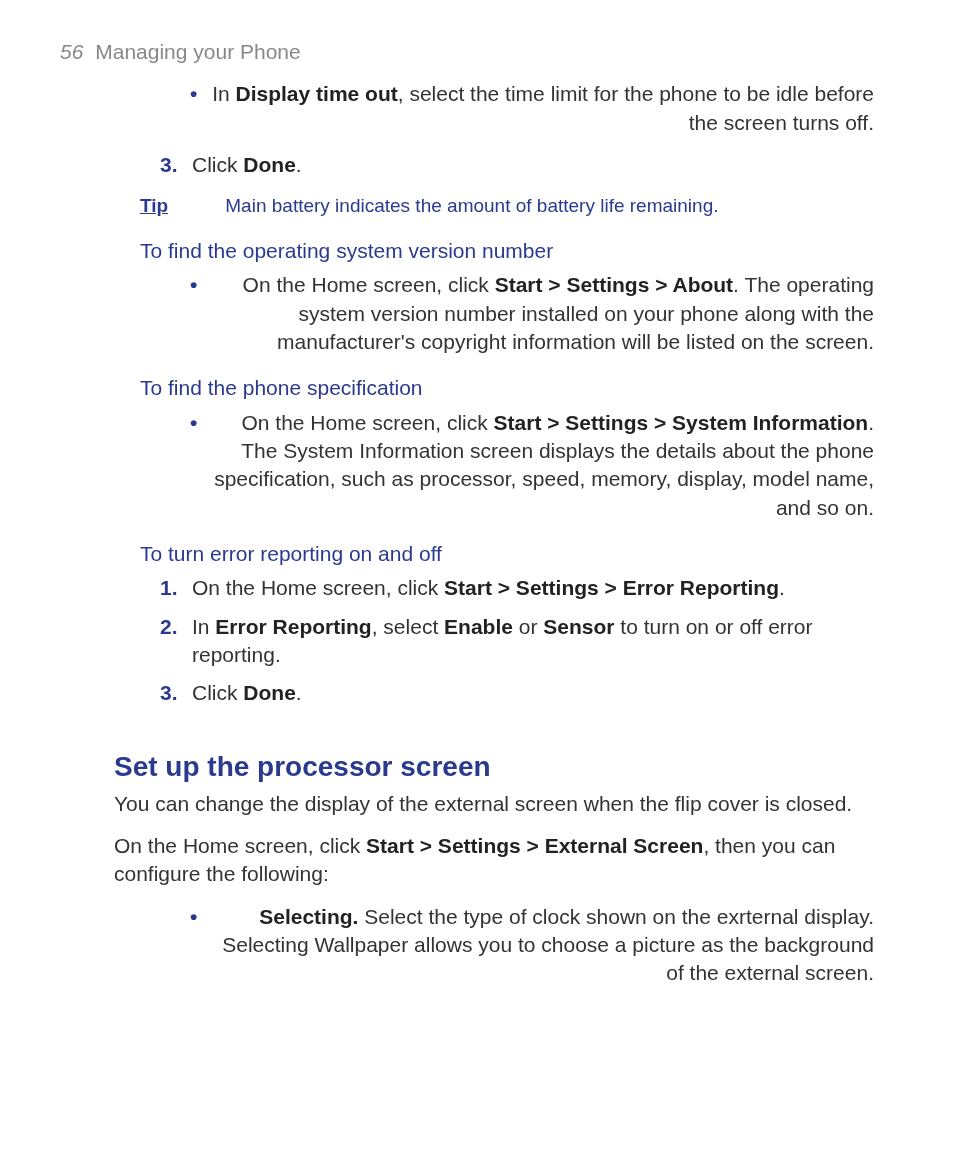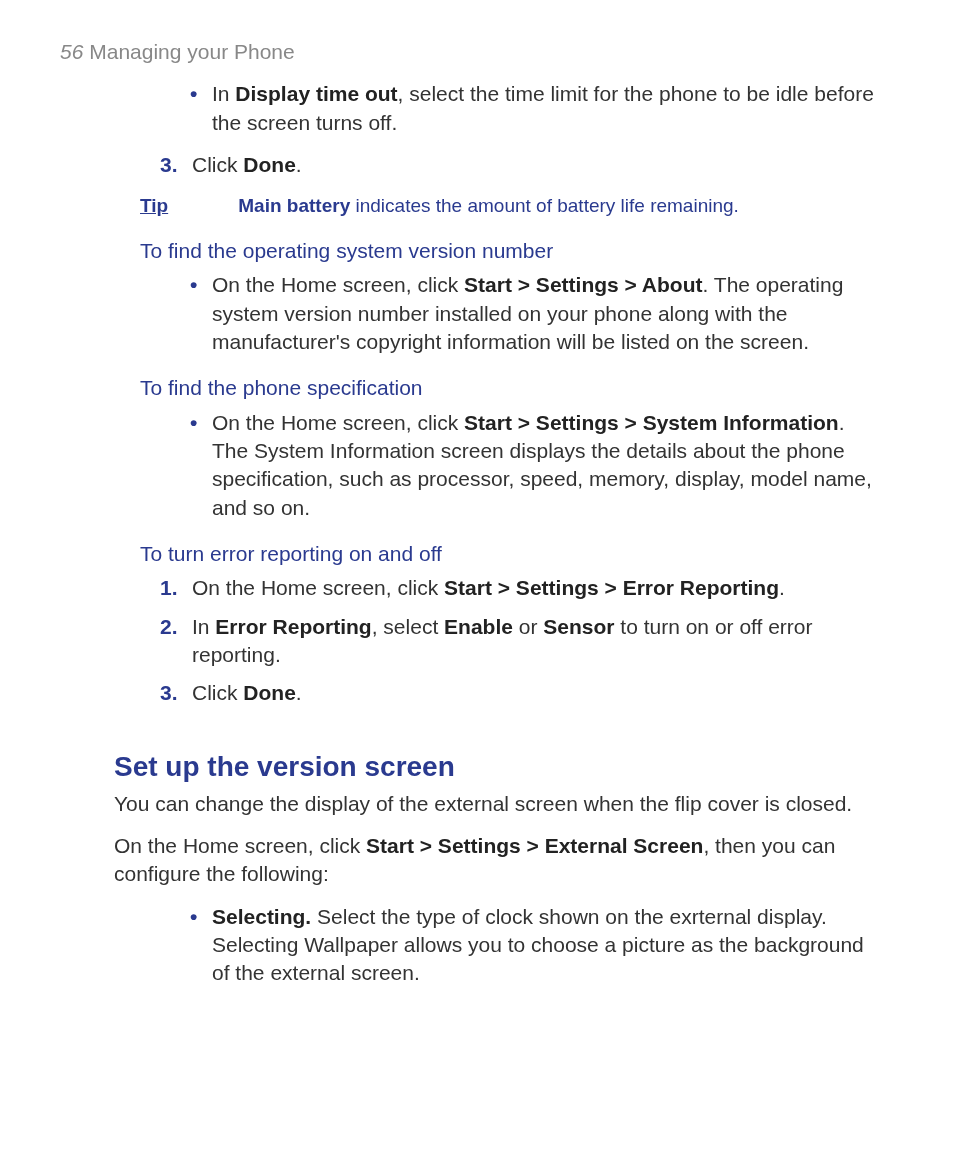--- a/index.html
+++ b/index.html
@@ -12,21 +12,21 @@
     width: 954px;
     box-sizing: border-box;
     background: #fff;
   }
   .page-header {
     color: #888;
     font-size: 21px;
     margin-bottom: 14px;
   }
   .page-number { display:inline;font-style:italic; }
-  .section-title { display:inline; }
+  .section-title { display:inline; margin-left:6px; }
   .heading-blue {
     color: #2a3a8f;
     font-weight: normal;
     font-size: 21px;
     margin-top: 18px;
     margin-bottom: 6px;
   }
   .big-heading {
     color: #2a3a8f;
     font-weight: bold;
@@ -35,20 +35,21 @@
     margin-bottom: 4px;
   }
   ul.bullets, ol.steps {
     margin: 0 0 0 0;
     padding: 0;
   }
   ul.bullets {
     list-style: none;
     margin-left: 130px;
     margin-right: 20px;
+    text-align: right;
   }
   ul.bullets > li {
     position: relative;
     padding-left: 22px;
     margin-bottom: 14px;
   }
   ul.bullets > li::before {
     content: "•";
     color: #2a3a8f;
     font-weight: bold;
@@ -80,21 +81,21 @@
     margin-bottom: 14px;
     font-size: 19px;
     color: #2a3a8f;
   }
   .tip-label {
     font-weight: bold;
     display:inline-block;
     width: 80px;
     text-decoration: underline;
   }
-  .tip-bold { font-weight: bold; margin-left: 13px; }
+  .tip-bold { font-weight: normal; }
   .plain-para {
     margin-right: 20px;
     margin-bottom: 14px;
     margin-left: 54px;
   }
   b { font-weight: bold; color:#222; }
 </style>
 </head>
 <body>
 
@@ -144,21 +145,21 @@
   <li>
     <span class="num">2.</span>
     <span>In </span><b>Error Reporting</b><span>, select </span><b>Enable</b><span> or </span><b>Sensor</b><span> to turn on or off error reporting.</span>
   </li>
   <li>
     <span class="num">3.</span>
     <span>Click </span><b>Done</b><span>.</span>
   </li>
 </ol>
 
-<div class="big-heading" style="margin-left:54px;">Set up the version screen</div>
+<div class="big-heading" style="margin-left:54px;">Set up the processor screen</div>
 <div class="plain-para">You can change the display of the external screen when the flip cover is closed.</div>
 <div class="plain-para">
   <span>On the Home screen, click </span><b>Start &gt; Settings &gt; External Screen</b><span>, then you can configure the following:</span>
 </div>
 <ul class="bullets">
   <li>
     <b>Selecting.</b><span> Select the type of clock shown on the exrternal display. Selecting Wallpaper allows you to choose a picture as the background of the external screen.</span>
   </li>
 </ul>
 

